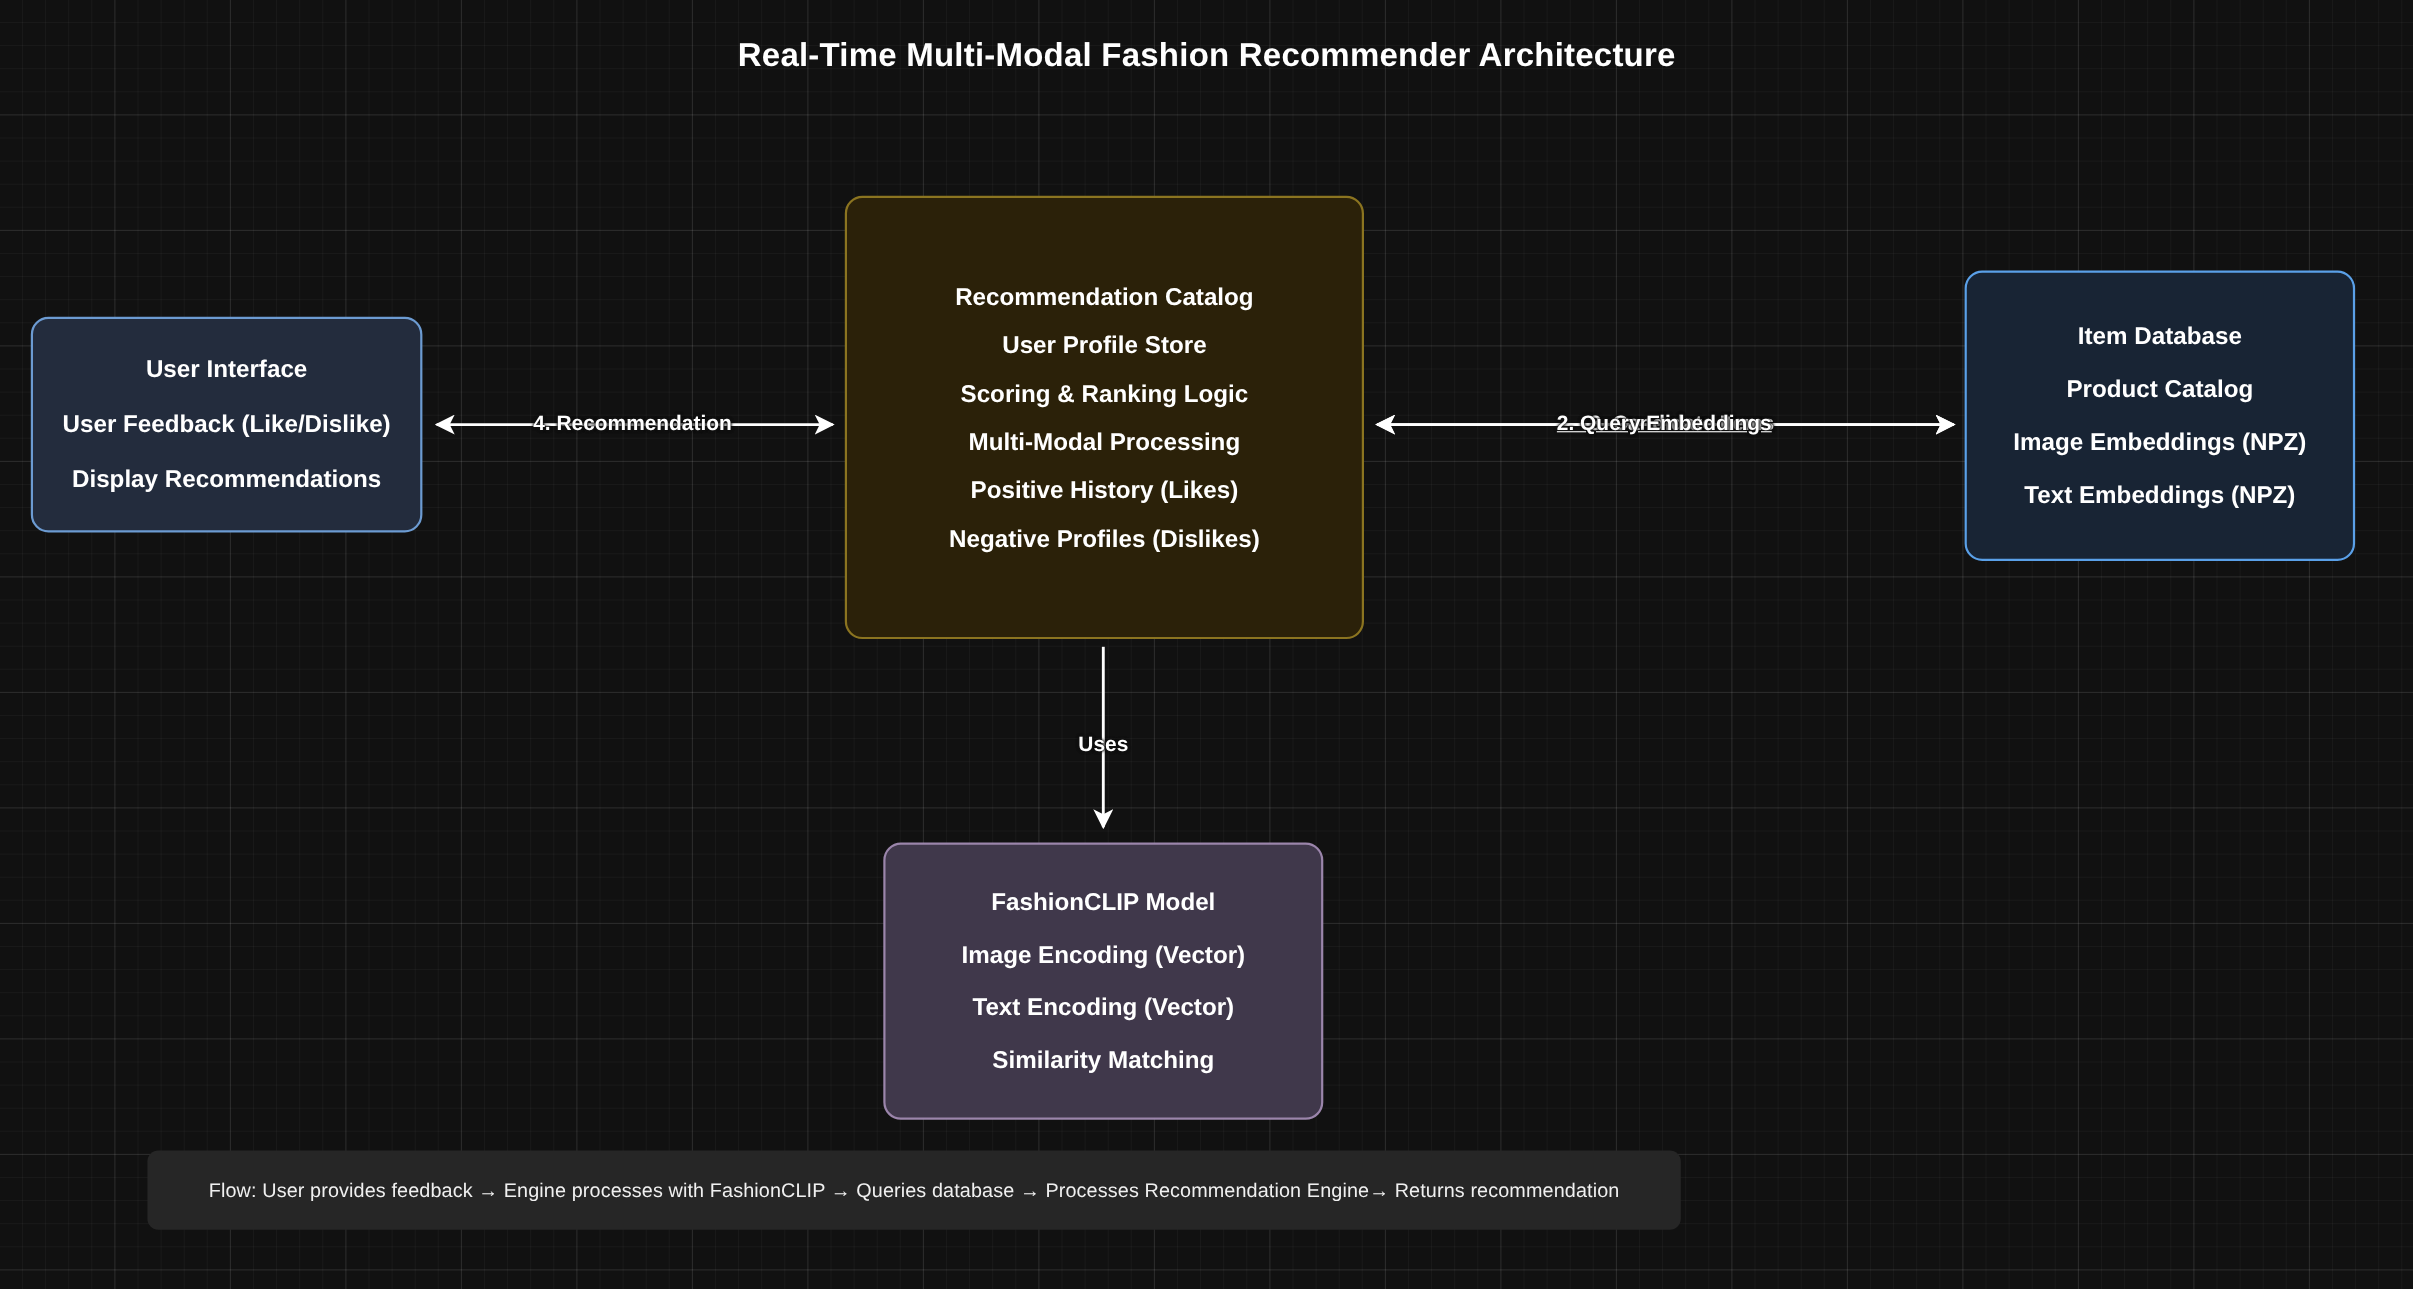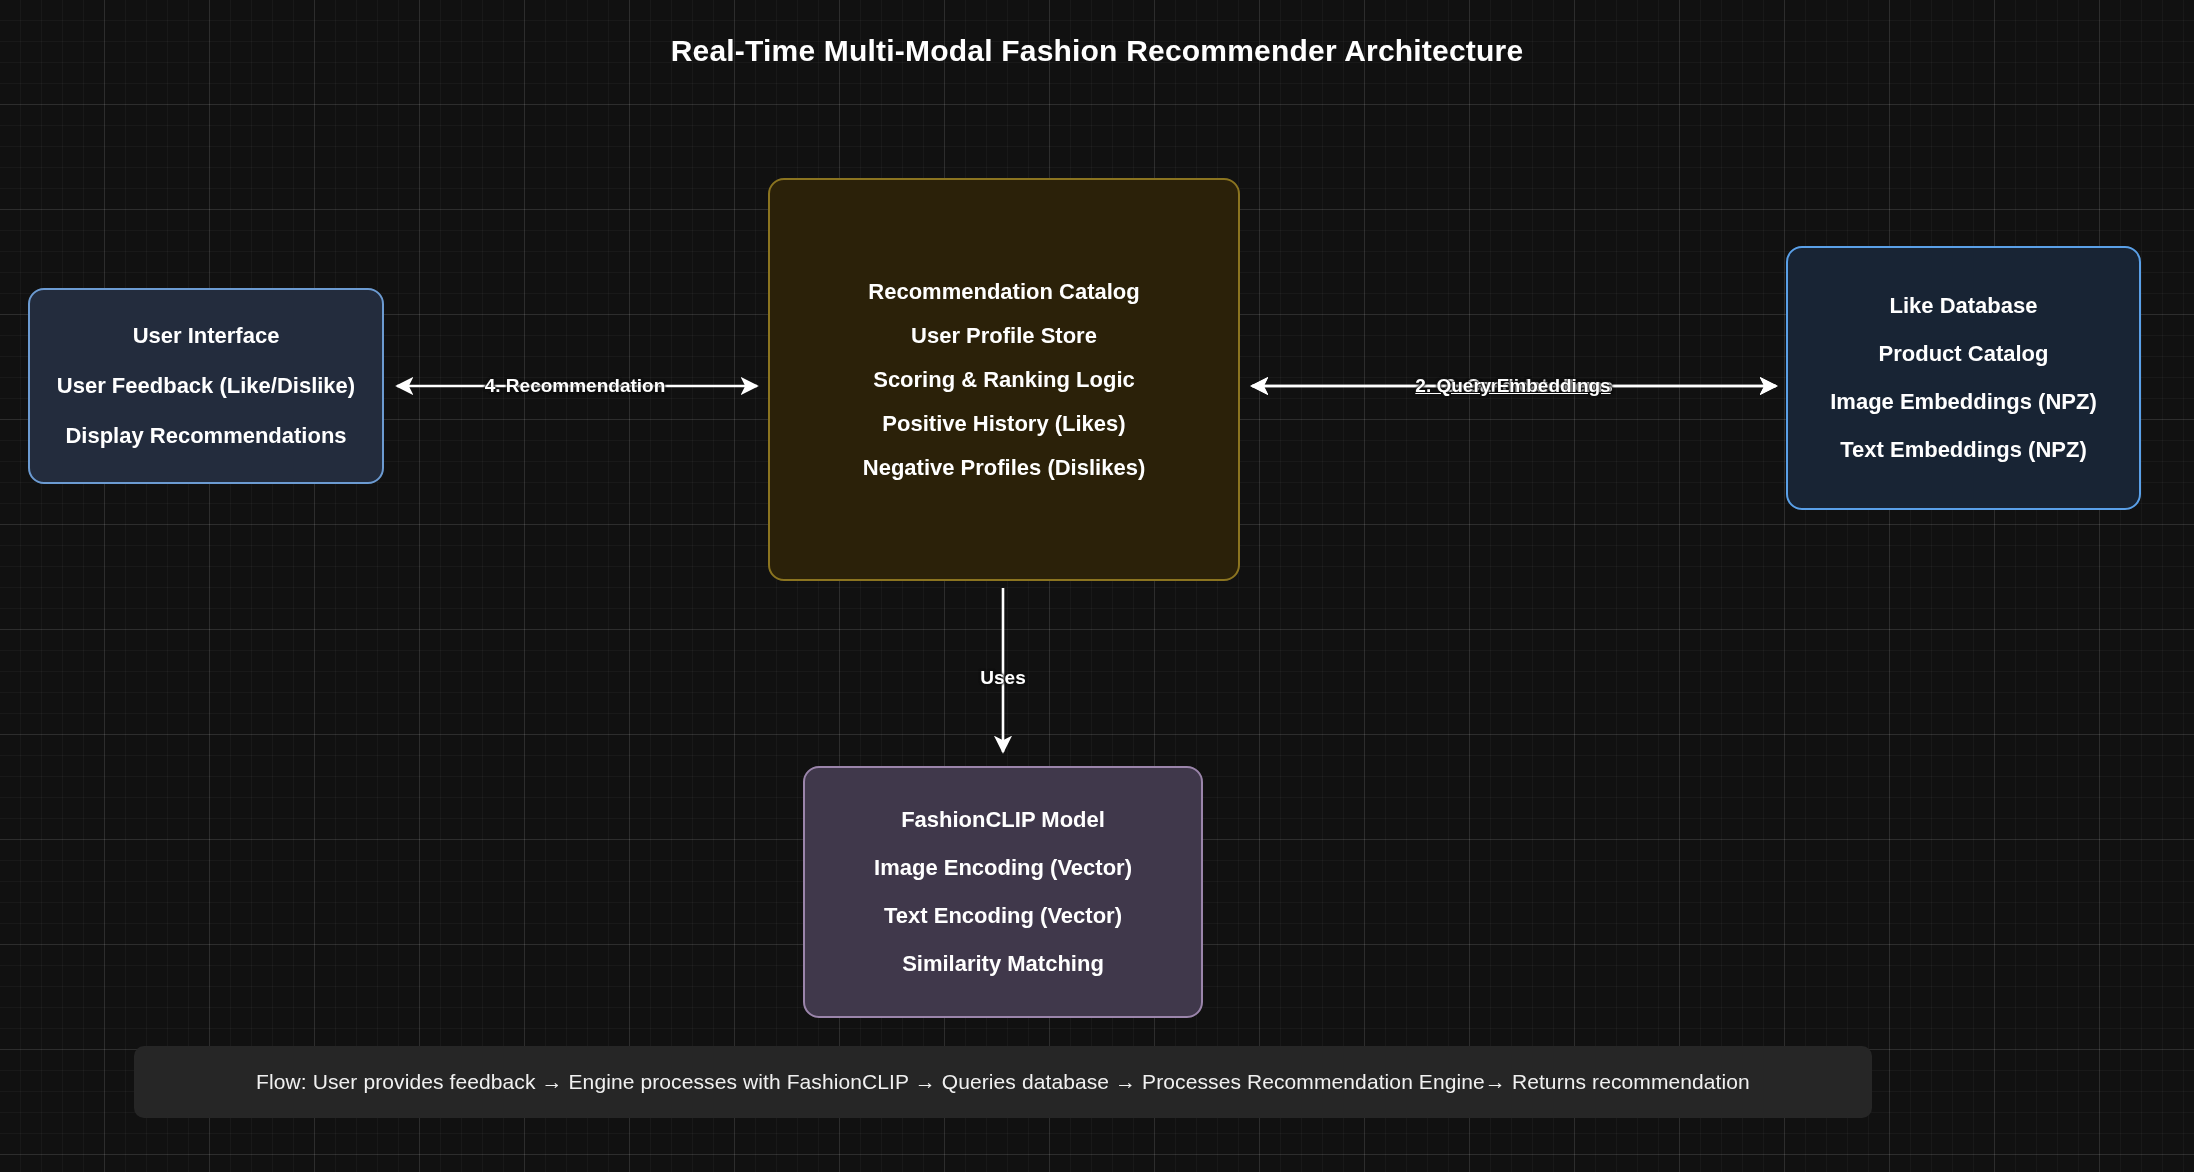--- a/index.html
+++ b/index.html
@@ -97,28 +97,28 @@
     position:absolute;
     left:0; top:0;
     transform:translate(-50%,-50%);
     white-space:nowrap;
   }
 
   
   #flow-bar {
     position:absolute;
     left:134px; top:1046px;
-    width:1738px; height:72px;
+    width:1394px; height:72px;
     background:#262626;
     border-radius:10px;
     display:flex;
     align-items:center;
     justify-content:center;
     color:#f0f0f0;
-    font-size:21px;
+    font-size:18px;
     font-weight:normal;
     letter-spacing:0.1px;
   }
 </style>
 </head>
 <body>
 
 <div id="canvas">
 
   <div class="diagram-title">Real-Time Multi-Modal Fashion Recommender Architecture</div>
@@ -159,26 +159,27 @@
   <div class="node" id="node-ui">
     <div class="line">User Interface</div>
     <div class="line">User Feedback (Like/Dislike)</div>
     <div class="line">Display Recommendations</div>
   </div>
 
   <div class="node" id="node-engine">
     <div class="line">Recommendation Catalog</div>
     <div class="line">User Profile Store</div>
     <div class="line">Scoring &amp; Ranking Logic</div>
+    <div class="line">Multi-Modal Processing</div>
     <div class="line">Positive History (Likes)</div>
     <div class="line">Negative Profiles (Dislikes)</div>
   </div>
 
   <div class="node" id="node-itemdb">
-    <div class="line">Like Database</div>
+    <div class="line">Item Database</div>
     <div class="line">Product Catalog</div>
     <div class="line">Image Embeddings (NPZ)</div>
     <div class="line">Text Embeddings (NPZ)</div>
   </div>
 
   <div class="node" id="node-fclip">
     <div class="line">FashionCLIP Model</div>
     <div class="line">Image Encoding (Vector)</div>
     <div class="line">Text Encoding (Vector)</div>
     <div class="line">Similarity Matching</div>

